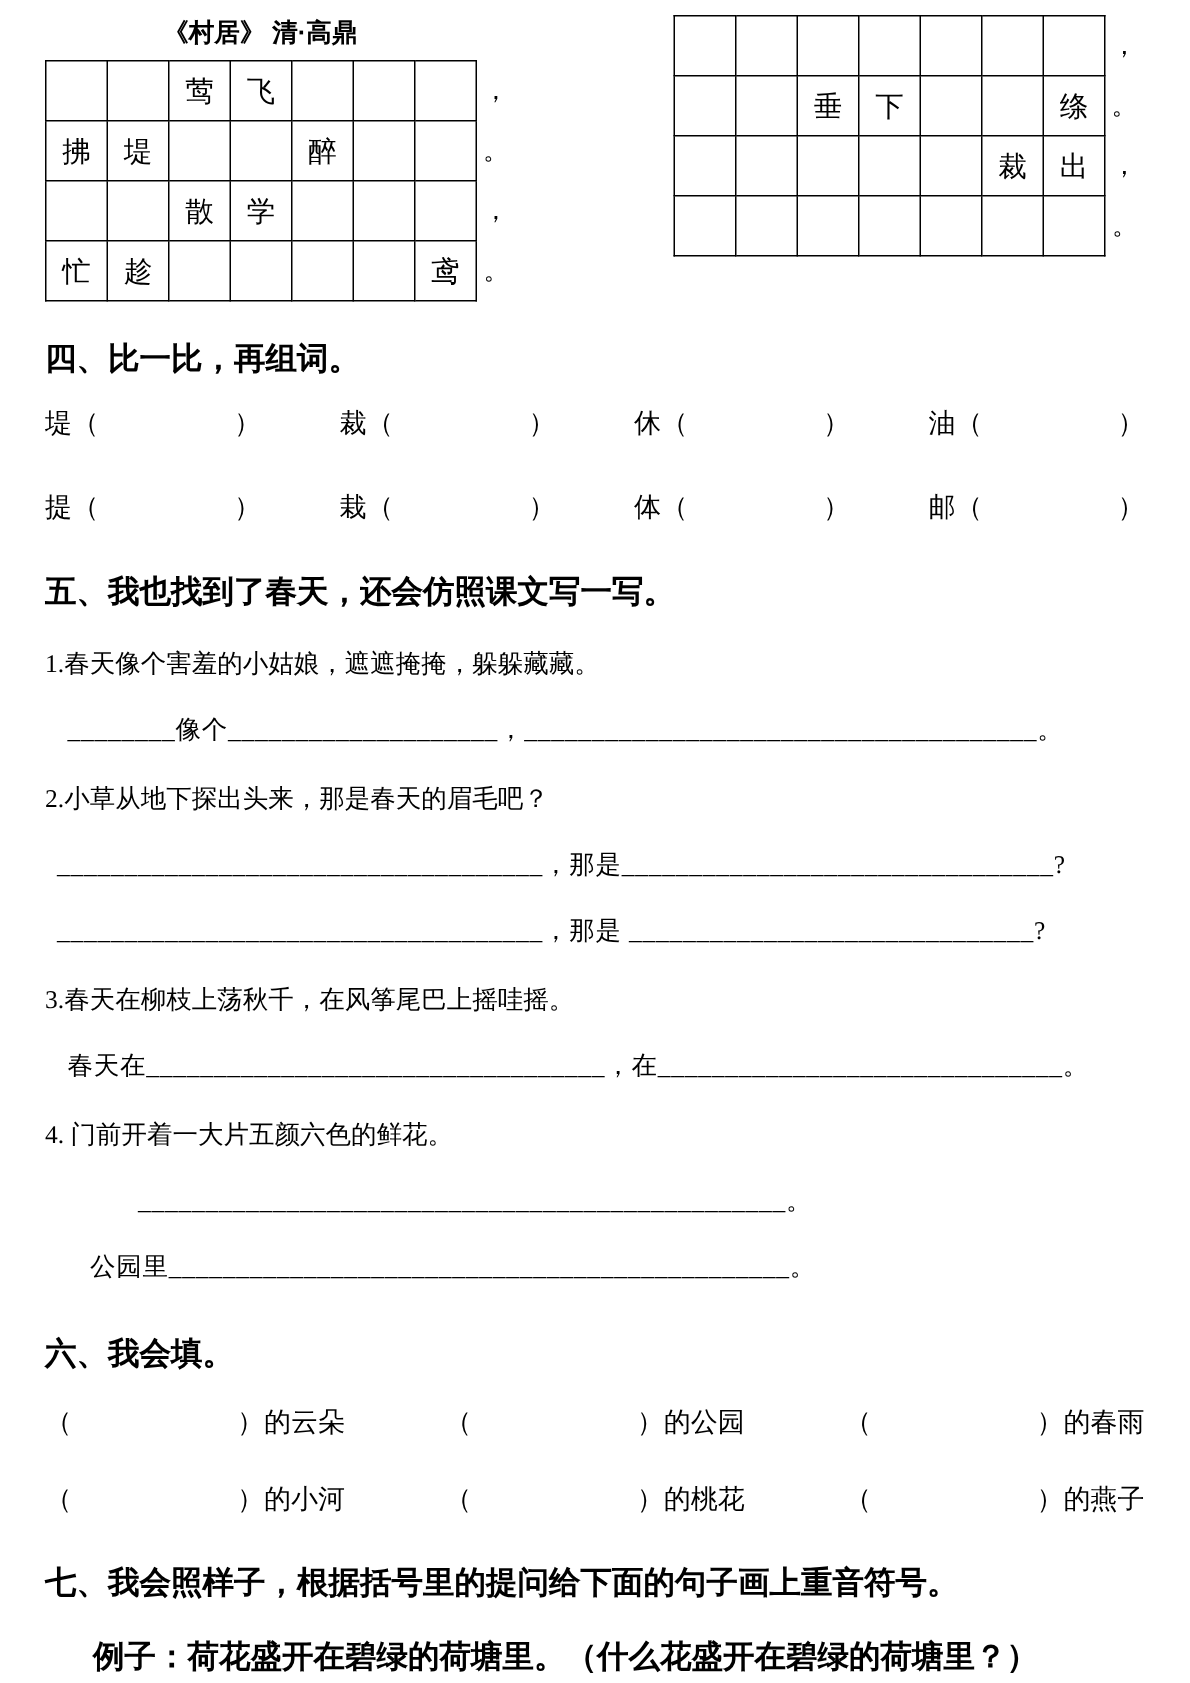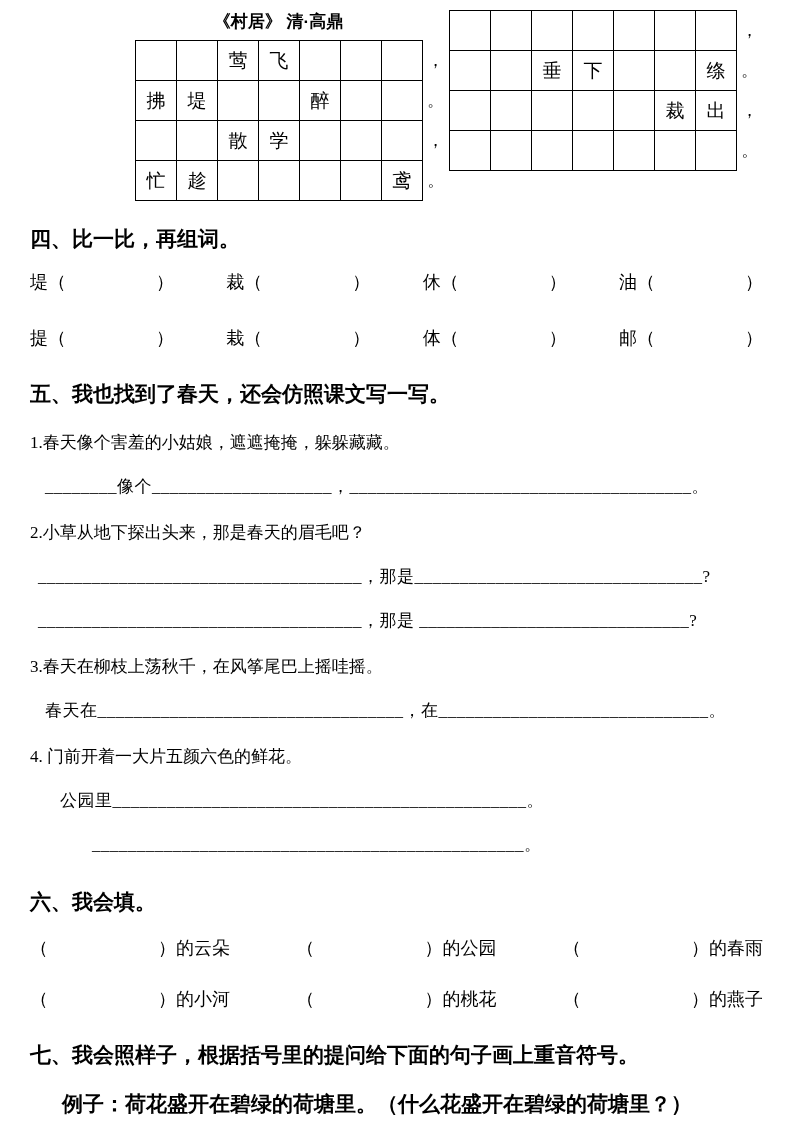--- a/index.html
+++ b/index.html
@@ -7,21 +7,21 @@
   body {
     width: 793px; height: 1122px;
     background: #ffffff; color: #000000;
     font-family: "Liberation Serif", "DejaVu Serif", serif;
     font-size: 17px;
     overflow: hidden;
   }
   .page { padding: 10px 30px 0 30px; }
 
   
-  .poem-area { display: flex; justify-content: flex-end; }
+  .poem-area { display: flex; justify-content: space-between; }
   .poem-title {
     width: 287px; text-align: center; font-weight: bold;
     font-family: "Liberation Sans", "DejaVu Sans", sans-serif;
     font-size: 17px; margin-bottom: 7px;
   }
   table.poem-grid { border-collapse: collapse; }
   table.poem-grid td {
     width: 41px; height: 40px; border: 1px solid #000;
     text-align: center; vertical-align: middle; font-size: 19px; padding: 0;
   }
@@ -222,22 +222,22 @@
   <div class="answer indent1">________像个____________________，______________________________________。</div>
 
   <div class="prompt">2.小草从地下探出头来，那是春天的眉毛吧？</div>
   <div class="answer indent0">____________________________________，那是________________________________?</div>
   <div class="answer indent0">____________________________________，那是 ______________________________?</div>
 
   <div class="prompt">3.春天在柳枝上荡秋千，在风筝尾巴上摇哇摇。</div>
   <div class="answer indent1">春天在__________________________________，在______________________________。</div>
 
   <div class="prompt"><span>4. 门前</span><span class="underlined">开着一大片五颜六色的</span><span>鲜花。</span></div>
+  <div class="answer indent3">________________________________________________。</div>
   <div class="answer indent2">公园里______________________________________________。</div>
-  <div class="answer indent3">________________________________________________。</div>
 
   <div class="heading sec6-heading">六、我会填。</div>
   <div class="fill-row">
       <span class="fill-item">
         <span>（</span>
         <span class="inner-gap gap-110"></span>
         <span>）的云朵</span>
       </span>
       <span class="fill-item">
         <span>（</span>

